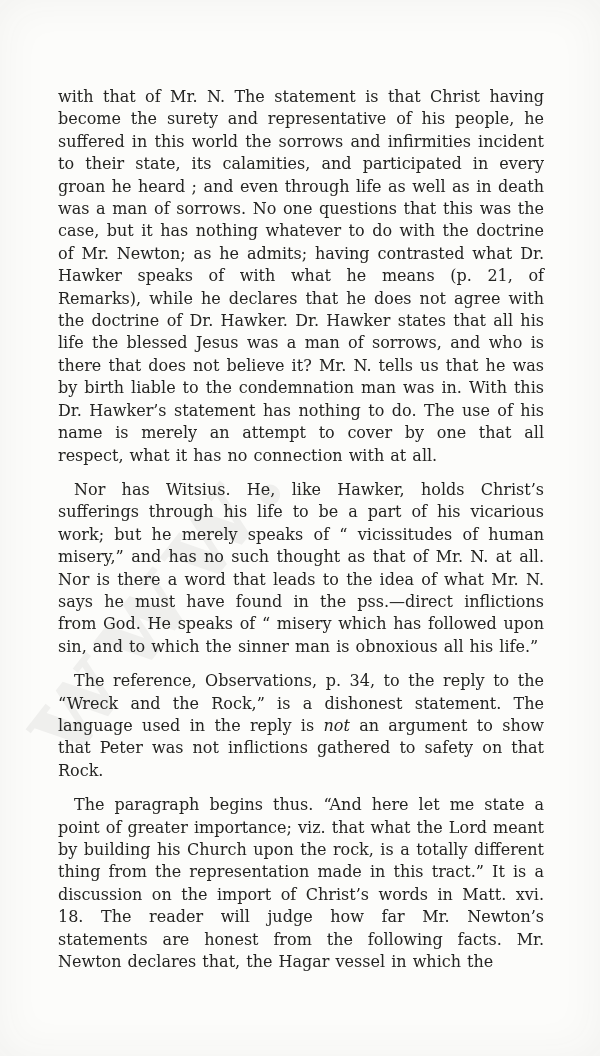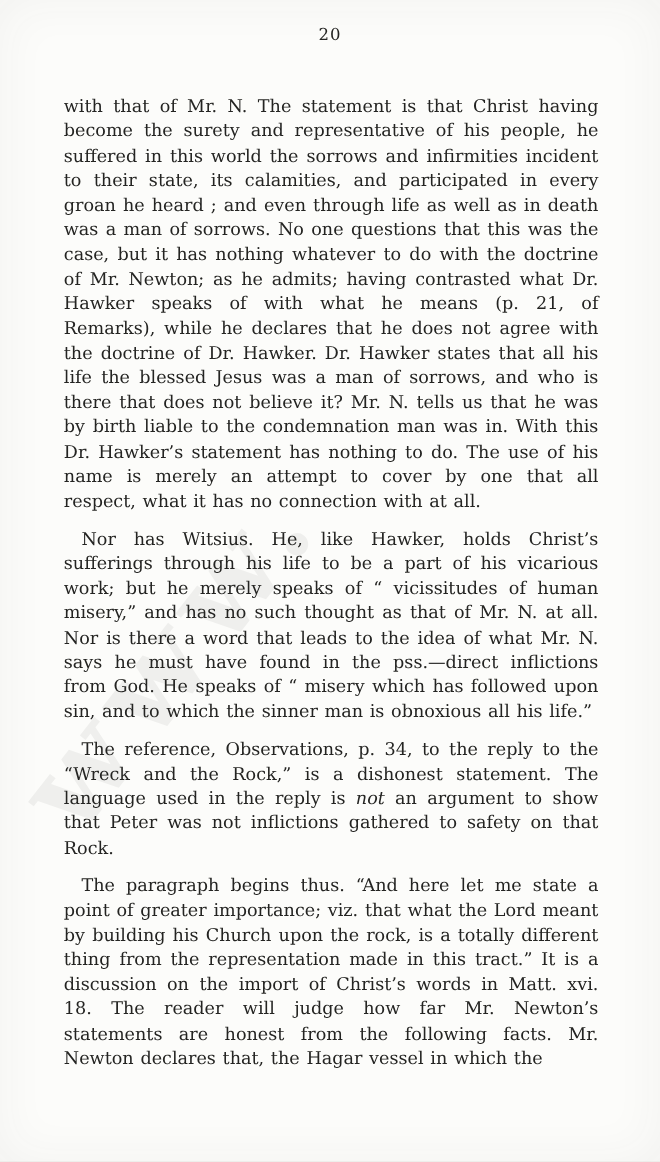--- a/index.html
+++ b/index.html
@@ -60,20 +60,19 @@
     white-space: nowrap;
     pointer-events: none;
     user-select: none;
   }
 </style>
 </head>
 <body>
 
 <div class="page">
   <div class="watermark">www.</div>
-  <div class="page-number">20</div>
   <div class="text-block">
       <p class="para"><span>with that of Mr. N.  The statement is that Christ having become the surety and representative of his people, he suffered in this world the sorrows and infirmities incident to their state, its calamities, and participated in every groan he heard ; and even through life as well as in death was a man of sorrows.  No one questions that this was the case, but it has nothing whatever to do with the doctrine of Mr. Newton; as he admits; having contrasted what Dr. Hawker speaks of with what he means (p. 21, of Remarks), while he declares that he does not agree with the doctrine of Dr. Hawker.  Dr. Hawker states that all his life the blessed Jesus was a man of sorrows, and who is there that does not believe it?  Mr. N. tells us that he was by birth liable to the condemnation man was in.  With this Dr. Hawker’s statement has nothing to do.  The use of his name is merely an attempt to cover by one that all respect, what it has no connection with at all.</span></p>
       <p class="para indent"><span>Nor has Witsius.  He, like Hawker, holds Christ’s sufferings through his life to be a part of his vicarious work; but he merely speaks of “ vicissitudes of human misery,” and has no such thought as that of Mr. N. at all.  Nor is there a word that leads to the idea of what Mr. N. says he must have found in the pss.—direct inflictions from God.  He speaks of “ misery which has followed upon sin, and to which the sinner man is obnoxious all his life.”</span></p>
       <p class="para indent"><span>The reference, Observations, p. 34, to the reply to the “Wreck and the Rock,” is a dishonest statement.  The language used in the reply is </span><em>not</em><span> an argument to show that Peter was not inflictions gathered to safety on that Rock.</span></p>
       <p class="para indent"><span>The paragraph begins thus.  “And here let me state a point of greater importance; viz. that what the Lord meant by building his Church upon the rock, is a totally different thing from the representation made in this tract.” It is a discussion on the import of Christ’s words in Matt. xvi. 18.  The reader will judge how far Mr. Newton’s statements are honest from the following facts.  Mr. Newton declares that, the Hagar vessel in which the</span></p>
     </div>
 </div>
 
 </body></html>

